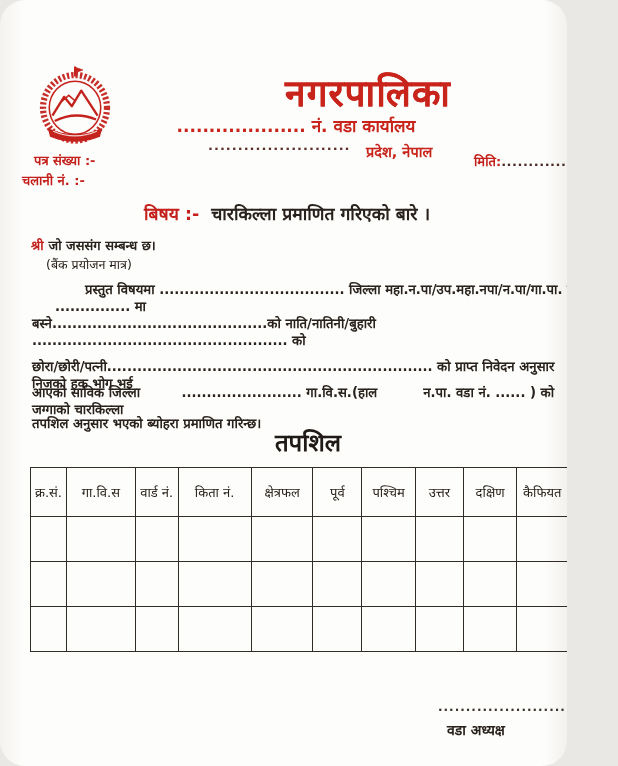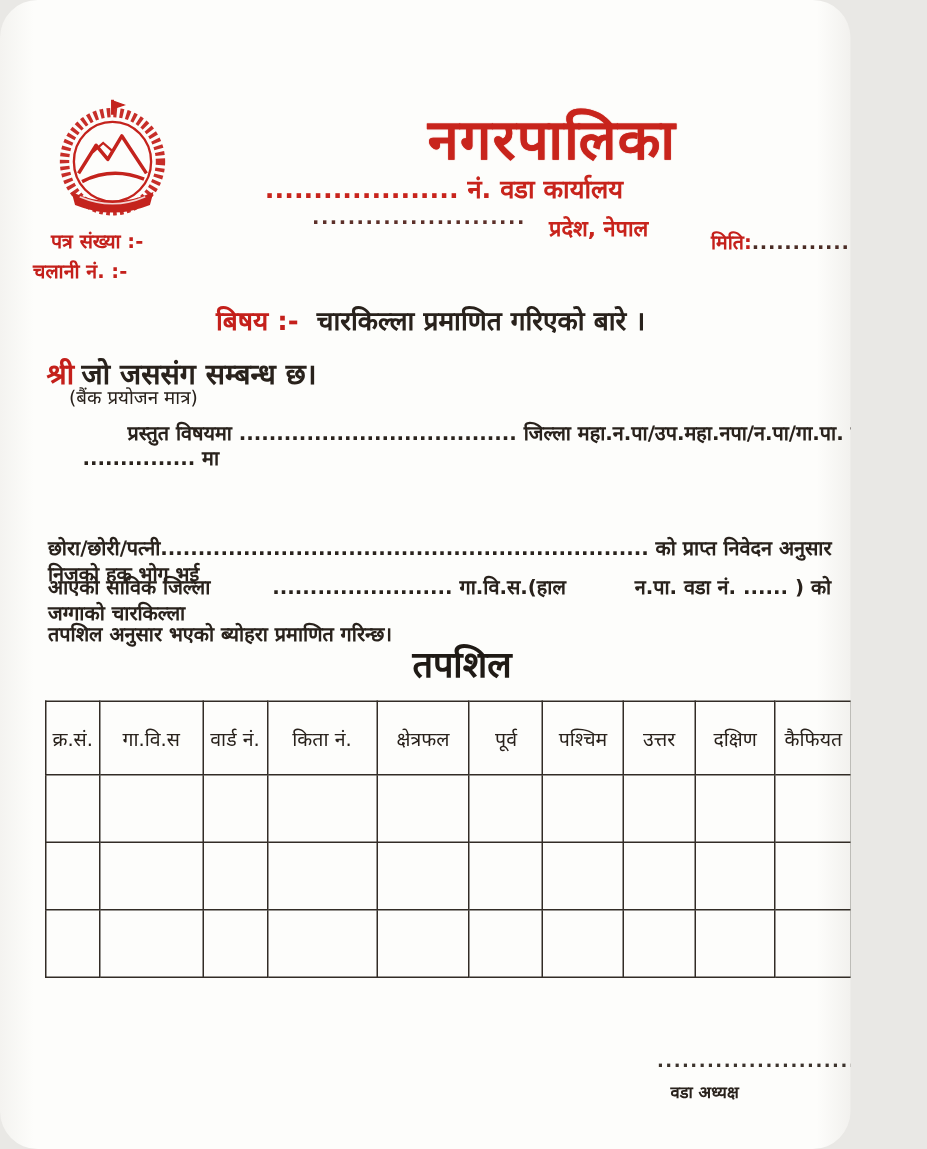--- a/index.html
+++ b/index.html
@@ -47,21 +47,21 @@
   .dispatch-no{position:absolute;left:22px;top:171px;font-size:13px;font-weight:bold;color:#c4201b;}
 
   
   .subject{
     position:absolute;left:144px;top:201px;
     font-size:17.5px;font-weight:bold;white-space:nowrap;
   }
   .subject .label{color:#c4201b;margin-right:12px;}
 
   
-  .addressee{position:absolute;left:31px;top:236px;font-size:19px;font-weight:bold;}
+  .addressee{position:absolute;left:31px;top:236px;font-size:13px;font-weight:bold;}
   .addressee .hon{color:#c4201b;margin-right:5px;}
   .bank-note{position:absolute;left:46px;top:256px;font-size:12.5px;font-weight:normal;}
 
   
   .para-line{
     position:absolute;left:32px;width:556px;
     font-size:13.2px;font-weight:bold;color:#29221c;line-height:17px;
   }
   .pl1{top:281px;text-indent:30px;margin-left:23px;}
   .pl2{top:315px;}
@@ -87,21 +87,21 @@
   table.details th{height:48px;}
   table.details td{height:44px;}
 
   
   .sig-dots{
     position:absolute;left:438px;top:700px;
     font-size:12px;font-weight:bold;color:#3c332c;letter-spacing:1px;
   }
   .sig-title{
     position:absolute;left:447px;top:720px;
-    font-size:11px;font-weight:bold;color:#29221c;
+    font-size:14px;font-weight:bold;color:#29221c;
   }
 </style>
 </head>
 <body>
 
 <div class="page">
 
   <div class="emblem">
     <svg viewBox="0 0 100 110" width="78" height="86" aria-hidden="true">
       <g fill="none" stroke="#c4231d">
@@ -133,20 +133,21 @@
   <div class="subject">
     <span class="label">बिषय :-</span><span class="ink">चारकिल्ला प्रमाणित गरिएको बारे ।</span>
   </div>
 
   <div class="addressee">
     <span class="hon">श्री</span><span>जो जससंग सम्बन्ध छ।</span>
   </div>
   <div class="bank-note">(बैंक प्रयोजन मात्र)</div>
 
   <div class="para-line pl1">प्रस्तुत विषयमा ..................................... जिल्ला महा.न.पा/उप.महा.नपा/न.पा/गा.पा. वडा नं. ............... मा</div>
+  <div class="para-line pl2">बस्ने...........................................को नाति/नातिनी/बुहारी ................................................... को</div>
   <div class="para-line pl3">छोरा/छोरी/पत्नी................................................................. को  प्राप्त निवेदन अनुसार निजको हक भोग भई</div>
   <div class="para-line pl4">आएको साविक जिल्ला&nbsp;&nbsp;&nbsp;&nbsp;&nbsp;&nbsp;&nbsp;&nbsp; ........................ गा.वि.स.(हाल&nbsp;&nbsp;&nbsp;&nbsp;&nbsp;&nbsp;&nbsp;&nbsp;&nbsp; न.पा. वडा नं. ...... ) को जग्गाको चारकिल्ला</div>
   <div class="para-line pl5">तपशिल अनुसार भएको ब्योहरा प्रमाणित गरिन्छ।</div>
 
   <div class="details-heading">तपशिल</div>
 
   <table class="details">
     <colgroup>
       <col style="width:6.7%">
         <col style="width:12.8%">

